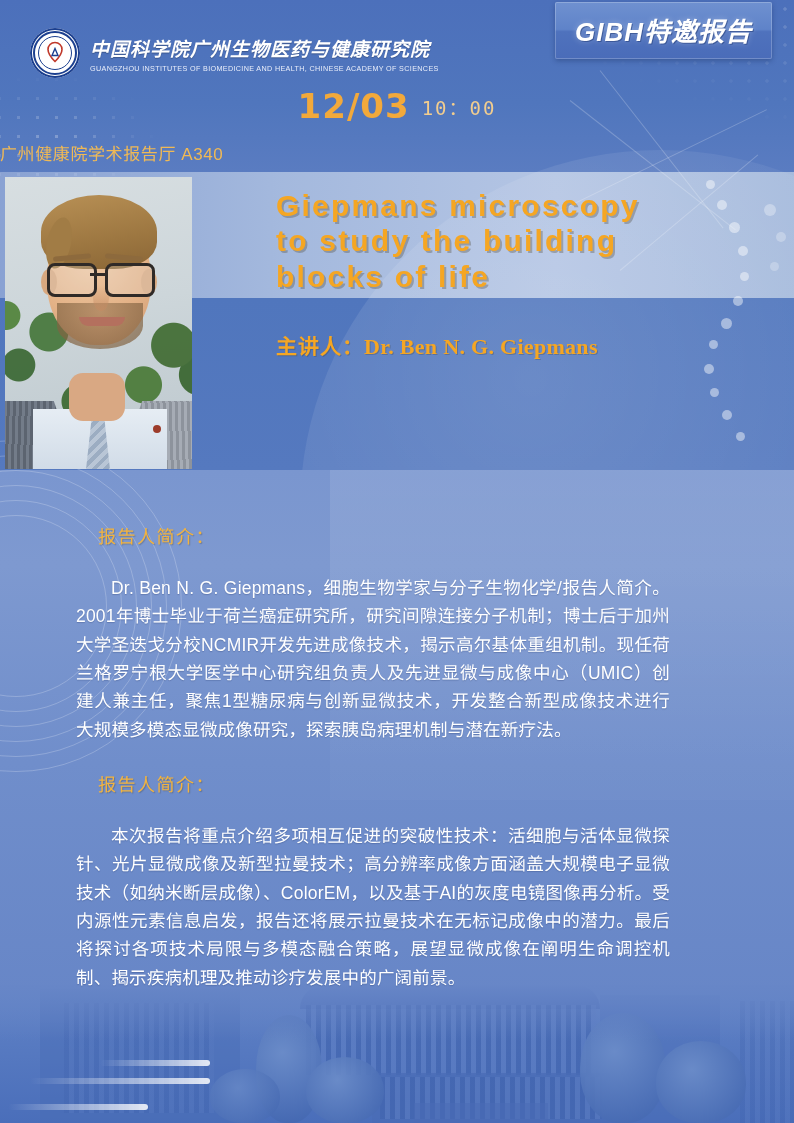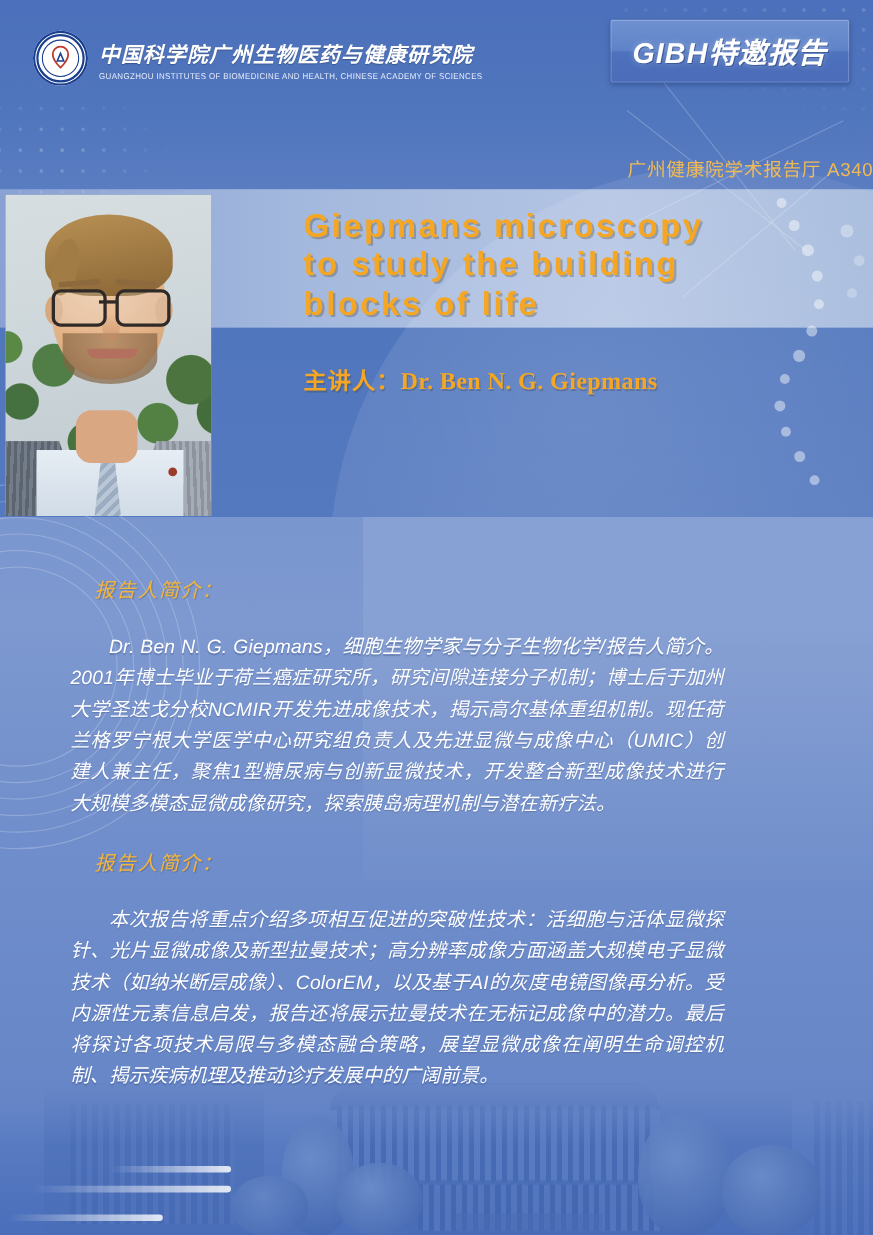--- a/index.html
+++ b/index.html
@@ -98,34 +98,34 @@
   #logo-mark .petal{position:absolute;left:50%;top:50%;width:26px;height:26px;
     transform:translate(-50%,-52%);}
   #logo-mark .petal svg{display:block;}
   #logo-text{display:flex;flex-direction:column;gap:2px;}
   #logo-cn{font-family:"Liberation Serif","DejaVu Serif",serif;
     font-size:19px;font-weight:700;color:#ffffff;letter-spacing:1px;
     font-style:italic;white-space:nowrap;text-shadow:0 1px 1px rgba(0,0,0,.25);}
   #logo-en{font-size:7.2px;color:#e9eefb;letter-spacing:.35px;white-space:nowrap;
     transform:scaleY(1.08);transform-origin:left top;}
 
-  #badge{position:absolute;right:22px;top:18px;
+  #badge{position:absolute;right:22px;top:2px;
     padding:9px 20px 11px;border-radius:2px;
     background:linear-gradient(180deg,#6f91d0 0%,#5f83c9 48%,#4f72bd 52%,#4a6cb9 100%);
     box-shadow:0 2px 5px rgba(20,40,90,.35),0 0 0 1px rgba(255,255,255,.22) inset;}
   #badge span{display:block;font-size:26px;font-weight:700;color:#ffffff;
     font-style:italic;letter-spacing:1px;white-space:nowrap;
     text-shadow:1px 1px 0 rgba(35,60,120,.55),0 0 6px rgba(255,255,255,.3);}
 
   #when{position:absolute;left:0;top:86px;width:794px;text-align:center;}
   #when .date{font-size:34px;font-weight:700;color:#f2a93b;letter-spacing:1px;
     vertical-align:middle;font-family:"DejaVu Sans",sans-serif;}
   #when .time{font-size:19px;color:#f2cd8e;letter-spacing:2px;margin-left:12px;
     vertical-align:middle;font-family:"DejaVu Sans Mono",monospace;}
-  #venue{position:absolute;left:0;top:140px;width:794px;text-align:right;
+  #venue{position:absolute;left:0;top:140px;width:794px;text-align:left;
     font-size:17px;color:#f0b955;letter-spacing:.6px;}
 
   
   #portrait{position:absolute;left:5px;top:177px;width:187px;height:292px;
     overflow:hidden;background:#9fb0bd;}
   #portrait .bgsky{position:absolute;inset:0;
     background:linear-gradient(170deg,#d7dee1 0%,#cdd6da 45%,#bcc7cd 100%);}
   #portrait .foliage{position:absolute;left:-12px;bottom:38px;width:215px;height:165px;
     background:
       radial-gradient(circle at 12% 60%,#3f6b38 0 16px,transparent 17px),
@@ -186,21 +186,21 @@
   #speaker .row{margin-bottom:12px;white-space:nowrap;}
   .lbl{font-size:21px;font-weight:700;color:#f5a623;letter-spacing:1px;
     text-shadow:1px 1px 0 rgba(60,50,30,.25);}
   .val-en{font-family:"Liberation Serif","DejaVu Serif",serif;font-size:22px;font-weight:700;
     color:#f5a623;letter-spacing:.3px;text-shadow:1px 1px 0 rgba(60,50,30,.25);}
   .val-cn{font-size:21px;font-weight:700;color:#f5a623;letter-spacing:3px;
     text-shadow:1px 1px 0 rgba(60,50,30,.25);}
   #speaker .row.affil{padding-left:72px;}
 
   
-  #body-wrap{position:absolute;left:2px;top:470px;width:718px;height:540px;font-style:italic;}
+  #body-wrap{position:absolute;left:14px;top:470px;width:718px;height:540px;}
   .sec-head{margin-left:84px;font-size:18px;color:#f2b33f;letter-spacing:1.5px;
     text-shadow:1px 1px 1px rgba(50,45,25,.25);}
   .sec-body{margin:16px 62px 0 62px;font-size:17.5px;line-height:1.62;color:#ffffff;
     text-align:justify;text-indent:2em;letter-spacing:.2px;
     text-shadow:0 1px 1px rgba(40,60,110,.30);}
   #bio-head{position:absolute;top:52px;left:0;}
   #bio-text{position:absolute;top:88px;left:0;right:0;}
   #abs-head{position:absolute;top:300px;left:0;}
   #abs-text{position:absolute;top:336px;left:0;right:0;}
 </style>
@@ -293,20 +293,23 @@
     <div id="logo-text">
       <div id="logo-cn">中国科学院广州生物医药与健康研究院</div>
       <div id="logo-en">GUANGZHOU INSTITUTES OF BIOMEDICINE AND HEALTH, CHINESE ACADEMY OF SCIENCES</div>
     </div>
   </div>
 
   <div id="badge">
     <span>GIBH特邀报告</span>
   </div>
 
+  <div id="when">
+    <span class="date">12/03</span><span class="time">10：00</span>
+  </div>
   <div id="venue">广州健康院学术报告厅 A340</div>
 
   <div id="portrait">
     <div class="bgsky"></div>
     <div class="foliage"></div>
     <div class="jacket l"></div>
     <div class="jacket r"></div>
     <div class="shirt"></div>
     <div class="tie"></div>
     <div class="pin"></div>

